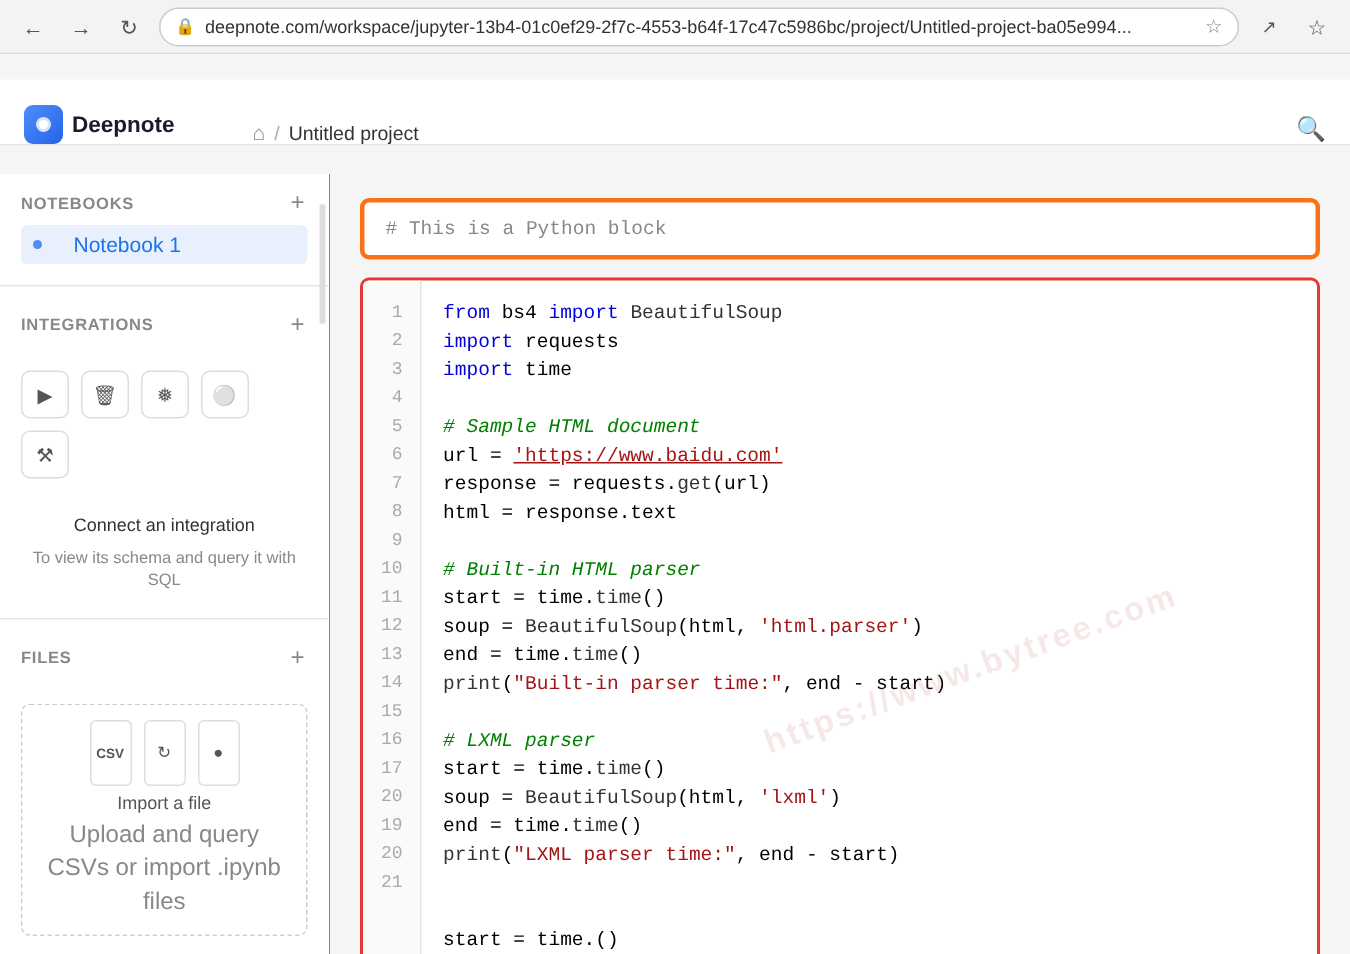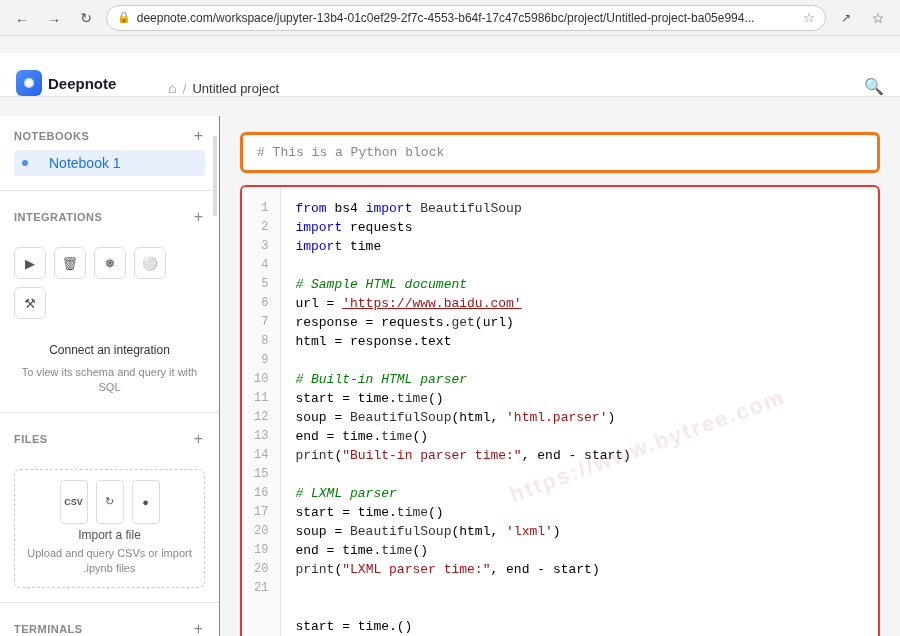--- a/index.html
+++ b/index.html
@@ -201,21 +201,21 @@
       cursor: pointer;
       font-size: 11px;
       color: #555;
     }
     .file-import-label {
       font-size: 12px;
       color: #555;
       font-weight: 400;
     }
     .file-import-sub {
-      font-size: 11px;
+      font-size: 16px;
       color: #888;
       text-align: center;
       line-height: 1.4;
     }
 
     
     .sidebar-divider {
       border: none;
       border-top: 1px solid #e5e5e5;
       margin: 6px 0;

